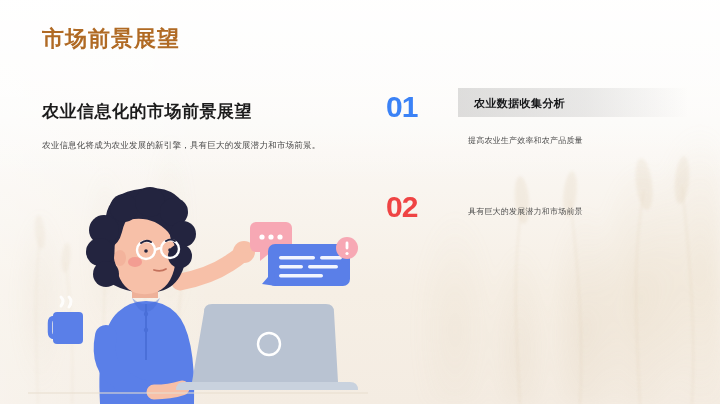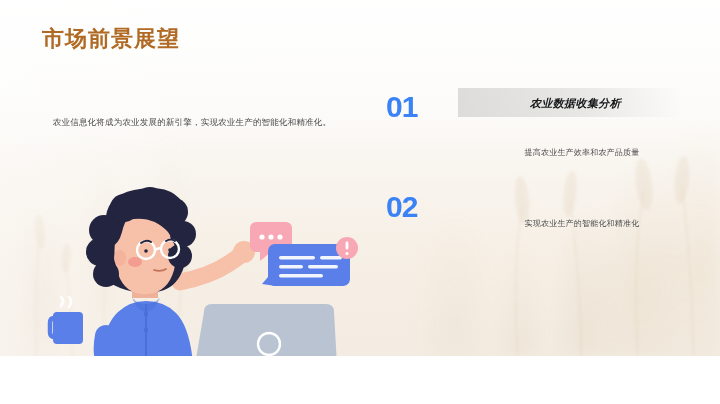--- a/index.html
+++ b/index.html
@@ -7,24 +7,23 @@
     padding: 0;
     background: #ffffff;
   }
   body {
     font-family: "Liberation Sans", "DejaVu Sans", sans-serif;
   }
 
   #slide {
     position: relative;
     width: 720px;
-    height: 356px;
+    height: 404px;
     overflow: hidden;
     background: #fbfaf7;
-    text-align: center;
   }
 
   
   .bg-base {
     position: absolute;
     inset: 0;
     background:
       linear-gradient(180deg,
         #fcfbf9 0%,
         #fbf9f6 30%,
@@ -116,34 +115,33 @@
     line-height: 1;
   }
   .item-body {
     position: absolute;
     left: 72px;
     top: 0;
     right: 0;
   }
   .item-title-wrap {
     display: block;
-    padding: 5px 0 6px 10px;
+    padding: 5px 0 6px 16px;
     background: linear-gradient(90deg, rgba(148,148,148,.30) 0%, rgba(160,160,160,.22) 55%, rgba(180,180,180,0) 100%);
     width: 215px;
-    font-style: italic;
   }
   .item-title {
     font-size: 11px;
     font-weight: bold;
     color: #17181a;
     letter-spacing: .4px;
     white-space: nowrap;
   }
   .item-sub {
-    margin-top: 30px;
+    margin-top: 18px;
     margin-left: 10px;
     font-size: 8px;
     color: #4d4d4d;
     letter-spacing: .2px;
     white-space: nowrap;
   }
 
   
   .illustration {
     position: absolute;
@@ -188,39 +186,40 @@
       <ellipse cx="644" cy="184" rx="8" ry="26" transform="rotate(-7 644 184)"></ellipse>
       <ellipse cx="682" cy="180" rx="7" ry="24" transform="rotate(5 682 180)"></ellipse>
     </g>
   </svg>
 
   <div class="bg-haze"></div>
 
   <div class="slide-title">市场前景展望</div>
 
   <div class="left-col">
-    <div class="lead-desc">农业信息化将成为农业发展的新引擎，实现农业生产的智能化和精准化。</div>
+    <div class="lead-heading">农业信息化的市场前景展望</div>
+    <div class="lead-desc">农业信息化将成为农业发展的新引擎，具有巨大的发展潜力和市场前景。</div>
   </div>
 
   <div class="list">
 
     <div class="list-item">
       <div class="item-num" style="color:#3b82f6">01</div>
       <div class="item-body">
         <div class="item-title-wrap">
           <span class="item-title">农业数据收集分析</span>
         </div>
         <div class="item-sub">提高农业生产效率和农产品质量</div>
       </div>
     </div>
 
     <div class="list-item">
-      <div class="item-num" style="color:#3b82f6">02</div>
+      <div class="item-num" style="color:#ef4444">02</div>
       <div class="item-body">
-        <div class="item-sub">实现农业生产的智能化和精准化</div>
+        <div class="item-sub">具有巨大的发展潜力和市场前景</div>
       </div>
     </div>
 
 
   </div>
 
   <svg class="illustration" viewBox="0 0 340 218">
 
     <g>
       <path d="M26 132 q-4 0 -4 5 v9 q0 5 4 5" stroke="#5a7fe8" stroke-width="4.5" fill="none" stroke-linecap="round"></path>

